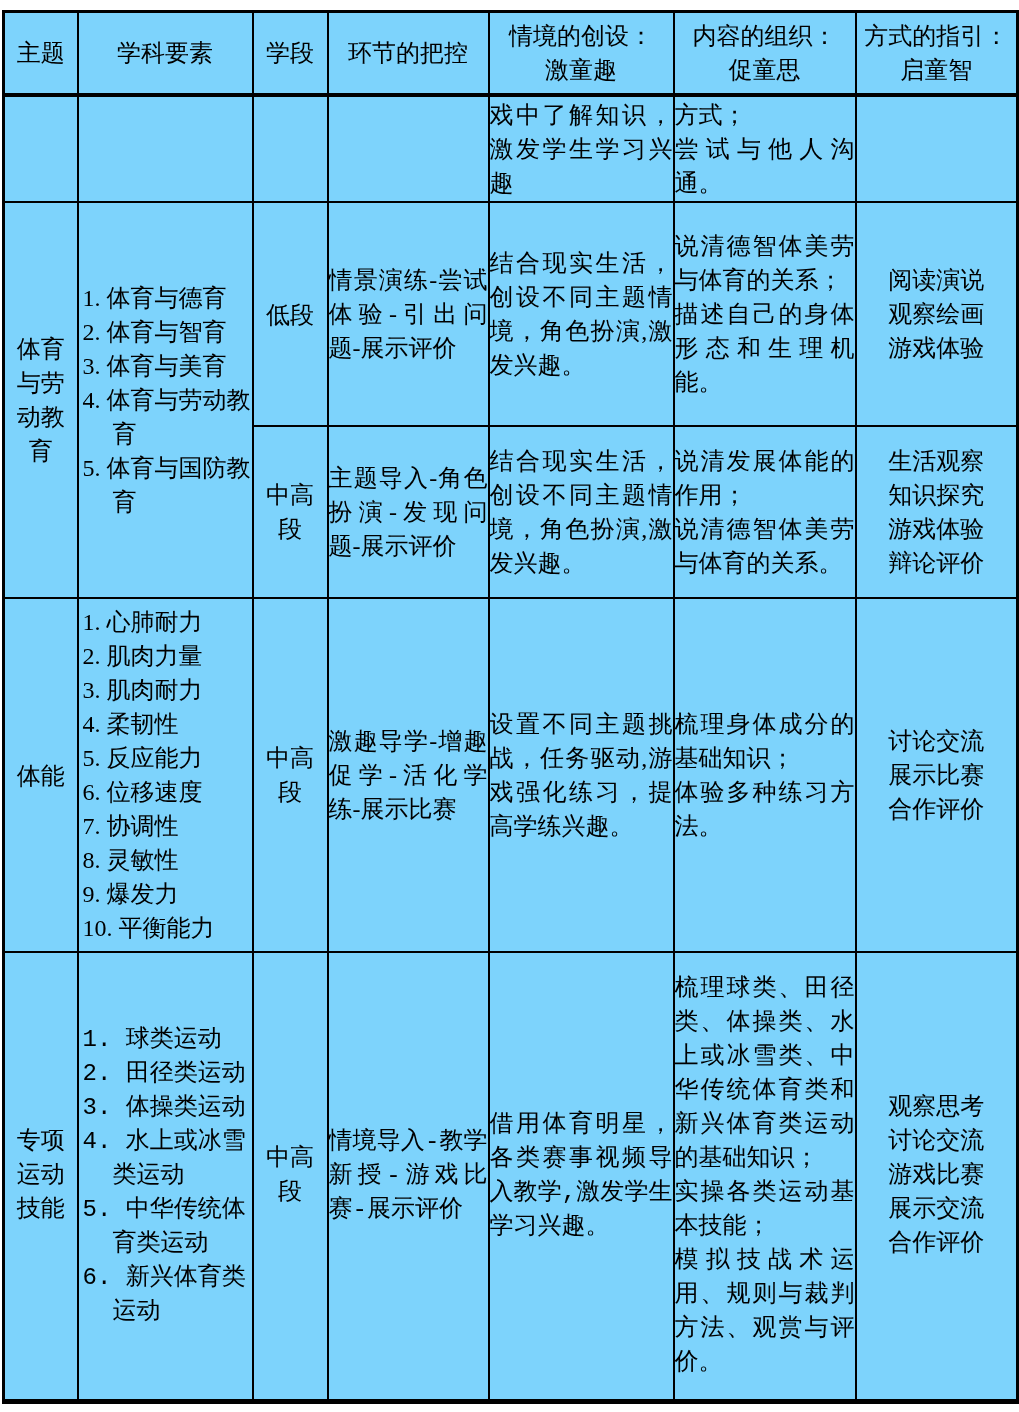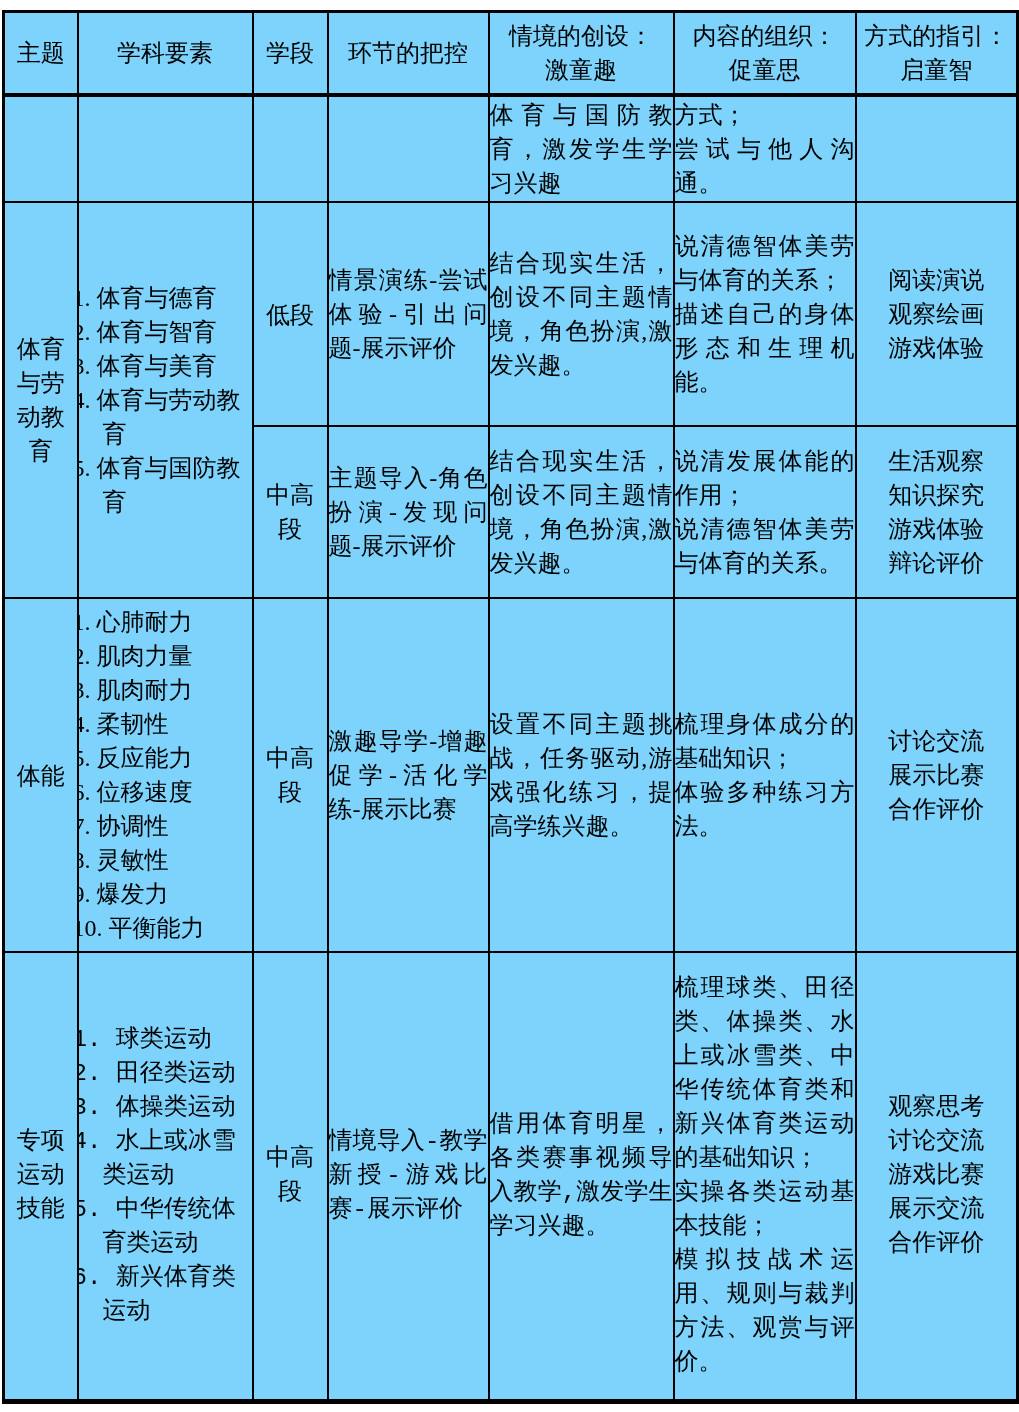--- a/index.html
+++ b/index.html
@@ -40,21 +40,21 @@
   .center{text-align:center;}
   .hline{display:block;text-align:center;}
 
   
   td.theme, td.stage{text-align:center;}
   .vblock{display:inline-block;width:2em;text-align:center;vertical-align:middle;word-break:break-all;}
 
   
   td.elements{padding:4px 6px 4px 15px;vertical-align:middle;}
   td.elements .li{
-    padding-left:24px;text-indent:-30px;
+    padding-left:34px;text-indent:-30px;
     text-align:left;line-height:34px;
   }
 
   
   td.flow{padding:0 12px;}
   td.flow .para, td.flow .point{
     text-align:justify;
     text-justify:inter-character;
     line-height:34px;
   }
@@ -103,21 +103,21 @@
       <span class="hline">启童智</span>
     </th>
   </tr>
 
   <tr class="rcarry">
     <td></td>
     <td></td>
     <td></td>
     <td></td>
     <td class="flow">
-      <div class="para">体育与国防教育，激发学生学习兴趣</div>
+      <div class="para">戏中了解知识，激发学生学习兴趣</div>
     </td>
     <td class="flow">
           <div class="point">方式；</div>
           <div class="point">尝试与他人沟通。</div>
         </td>
     <td></td>
   </tr>
 
   <tr class="rlow">
     <td class="theme" rowspan="2">

